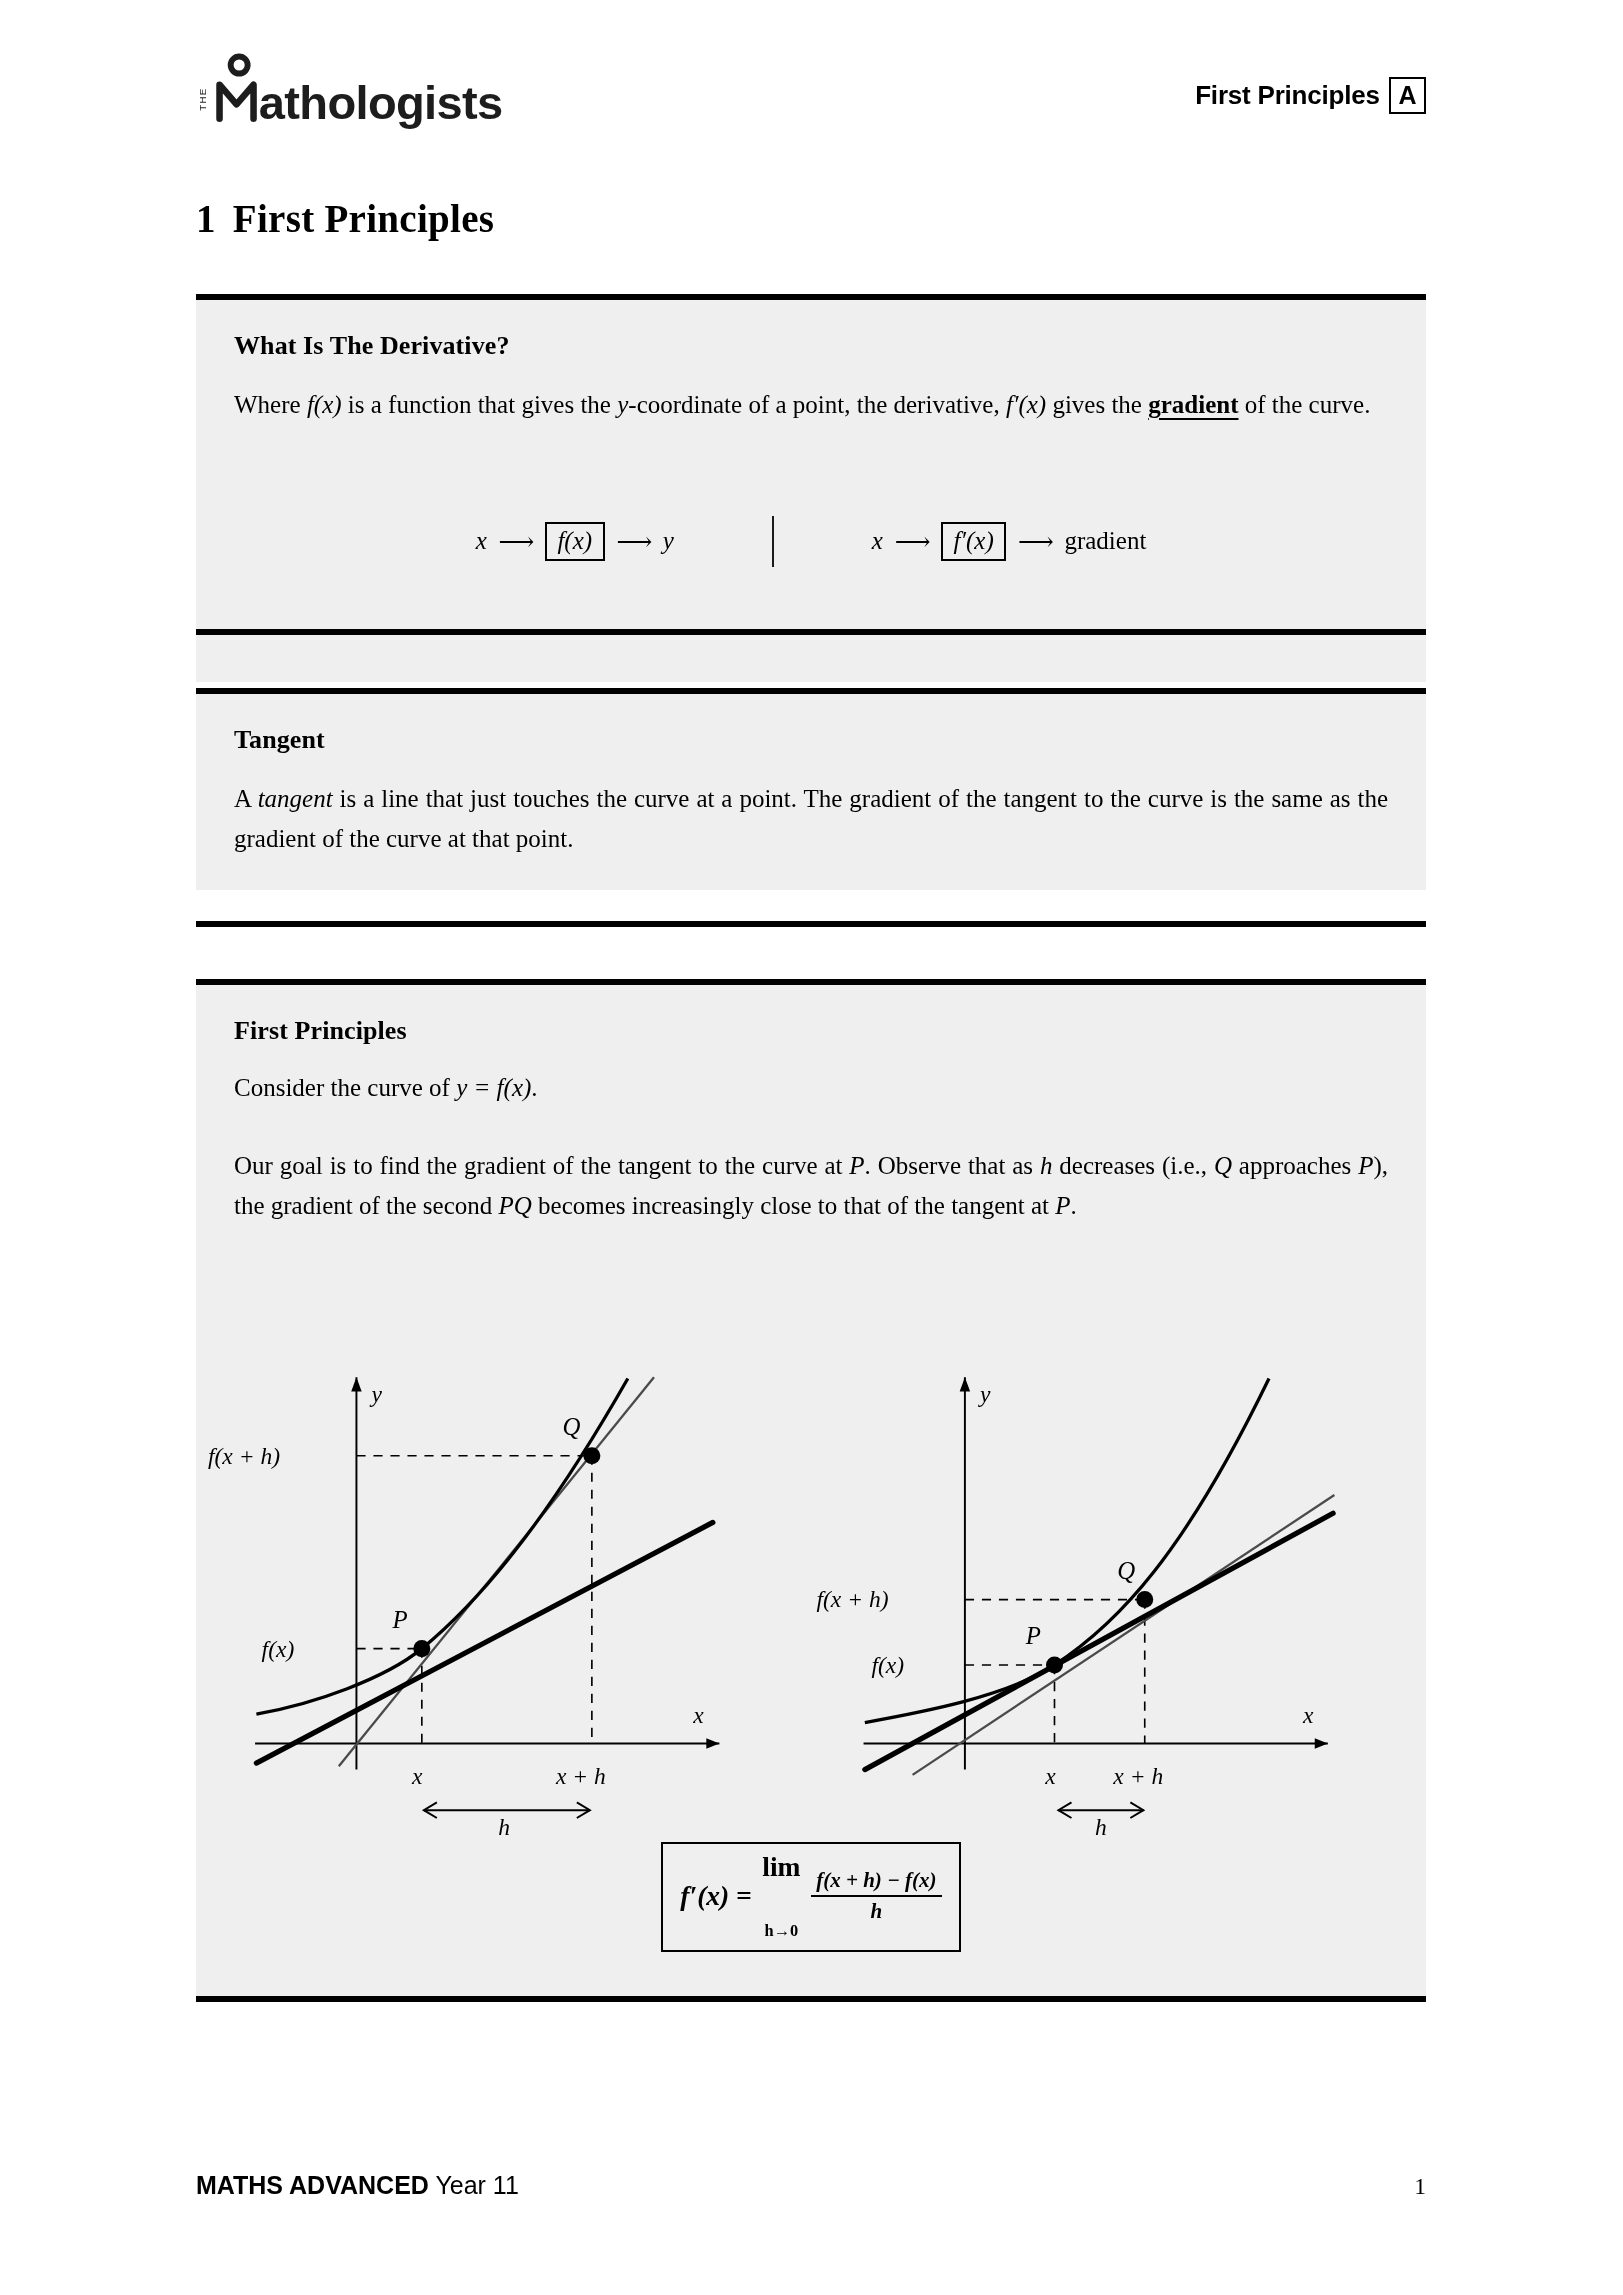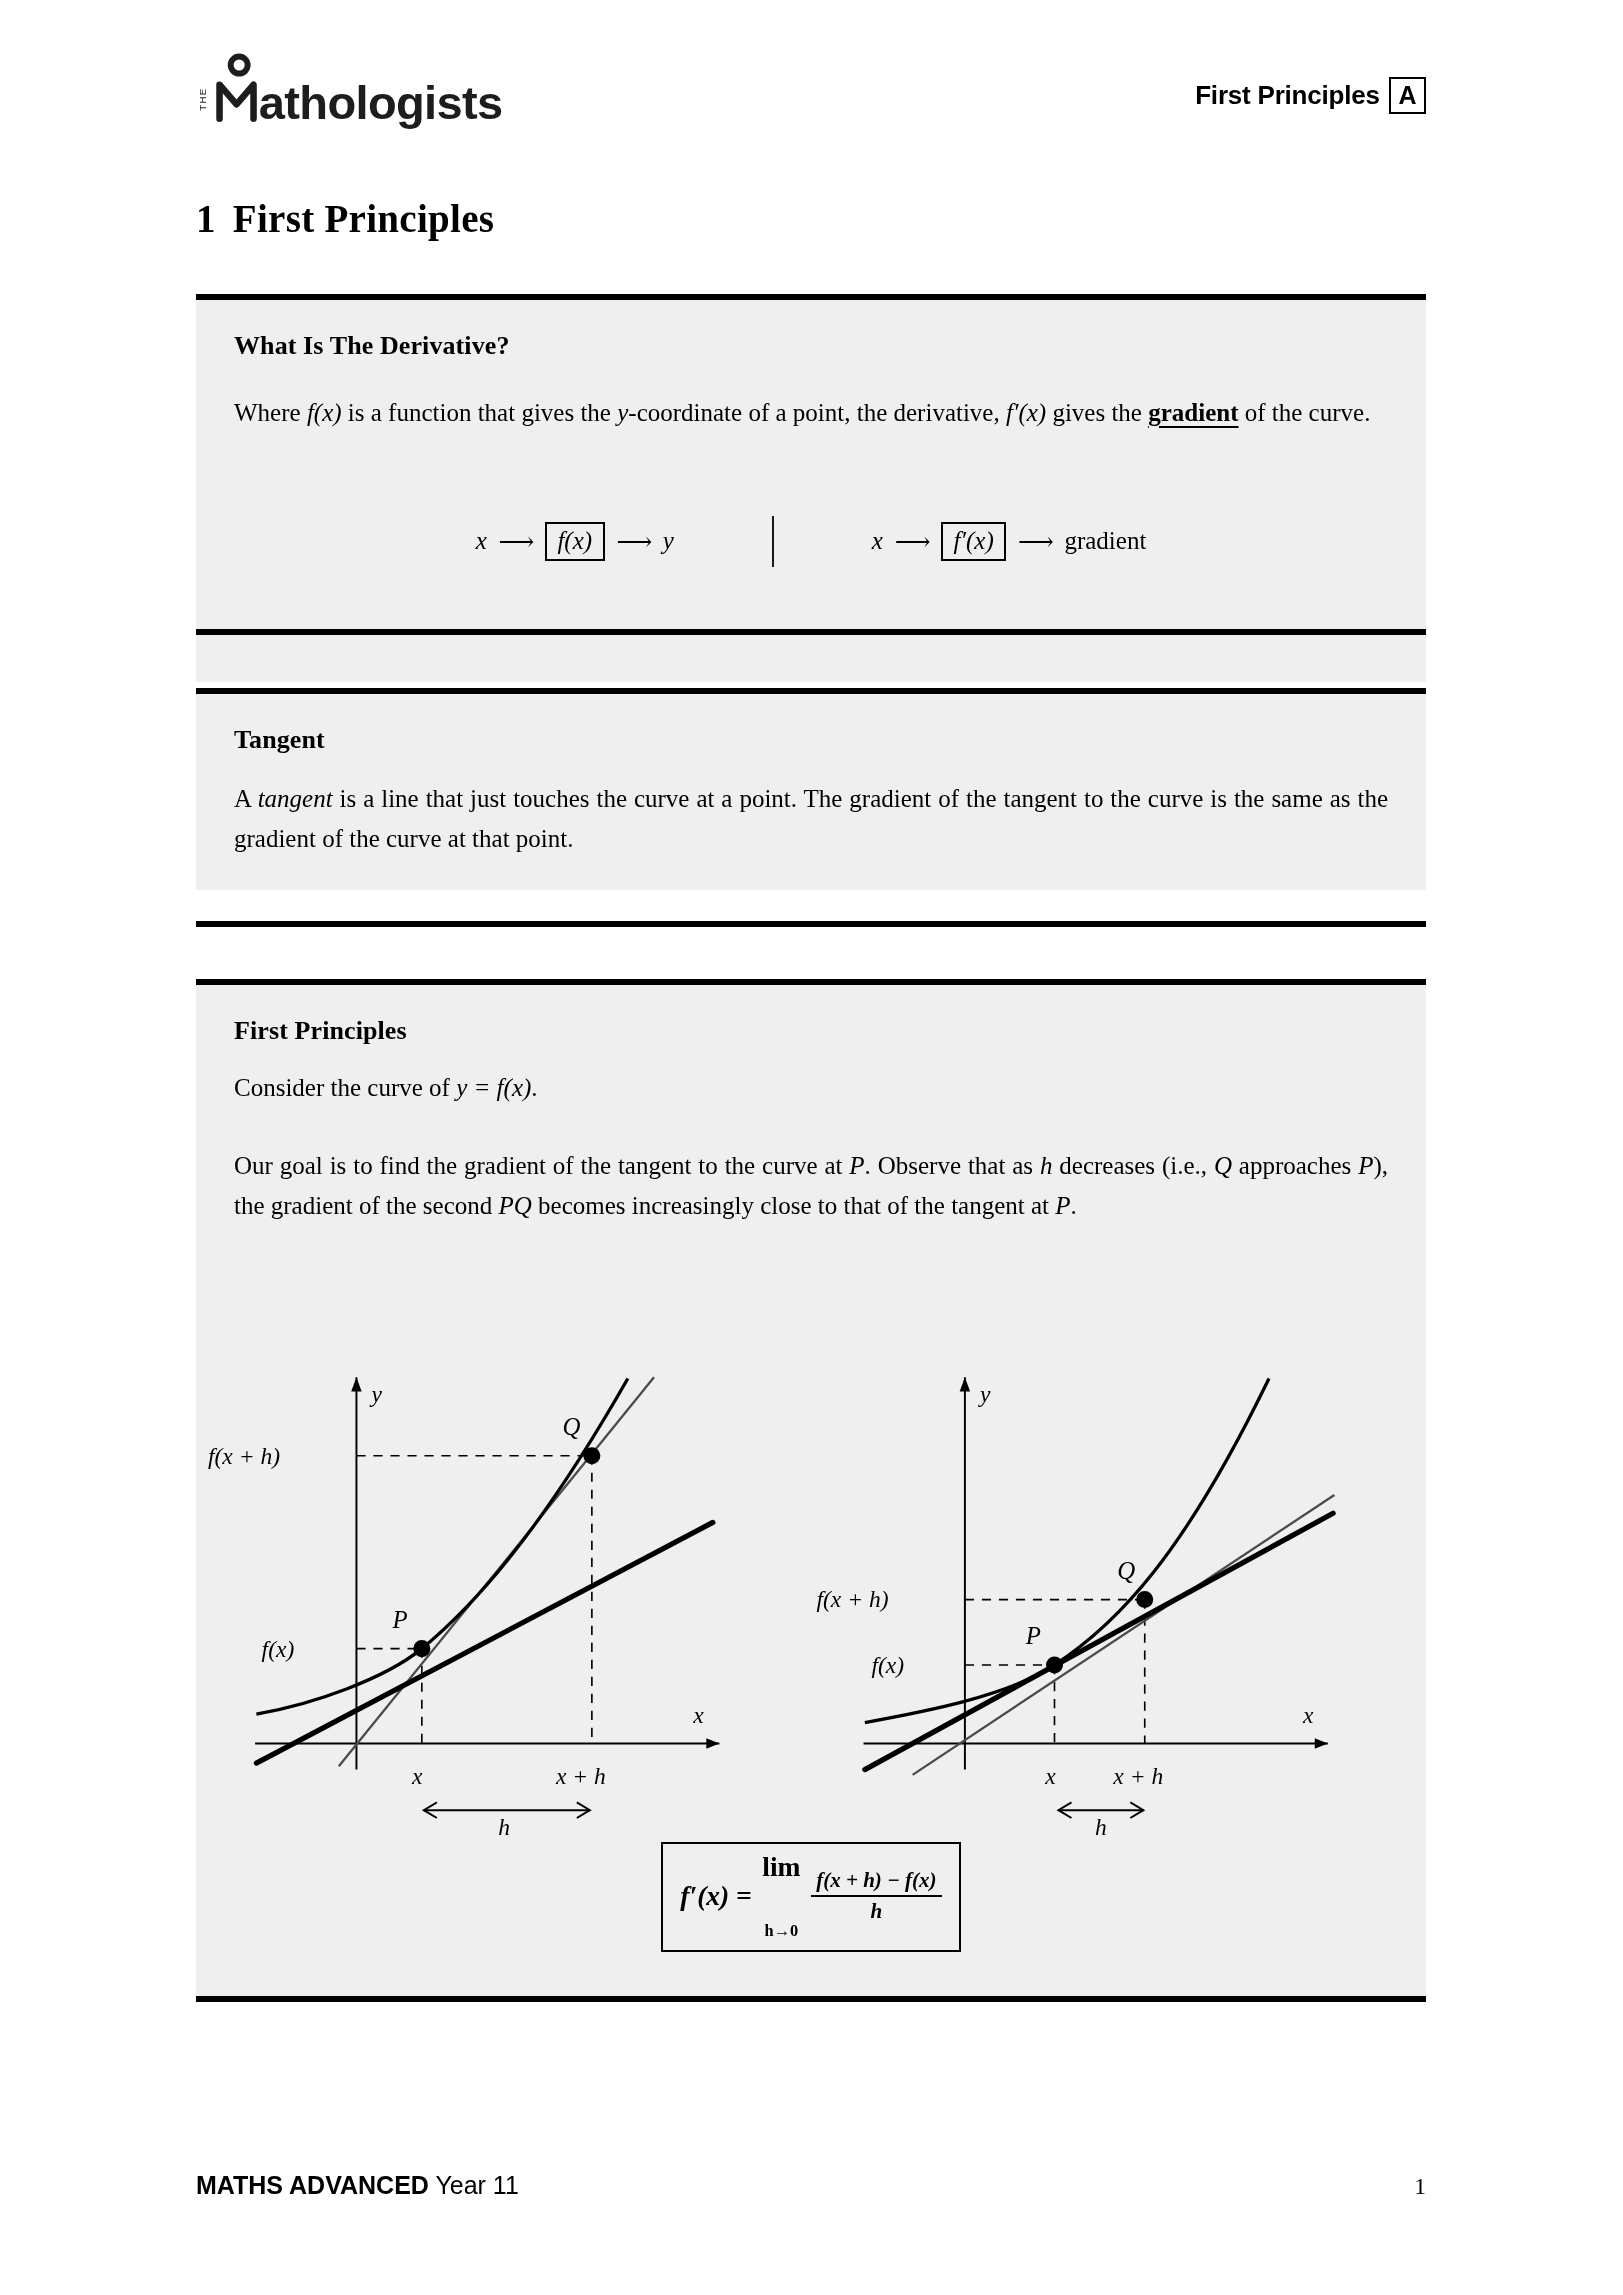--- a/index.html
+++ b/index.html
@@ -110,21 +110,21 @@
   </div>
 
   <div class="sec-title">
     <span class="num">1</span><span>First Principles</span>
   </div>
 
   <div class="rule" style="top:294px;"></div>
   <div class="box" style="top:300px; height:382px;">
     <div class="pad" style="padding-top:31px;">
       <div class="box-title">What Is The Derivative?</div>
-      <div class="box-body" style="margin-top:32px;">
+      <div class="box-body" style="margin-top:24px;">
         <span>Where </span><i class="m">f(x)</i><span> is a function that gives the </span><i class="m">y</i><span>-coordinate of a point, the derivative, </span><i class="m">f′(x)</i><span> gives the </span><span class="u-bold">gradient</span><span> of the curve.</span>
       </div>
     </div>
     <div class="flow-row" style="top:216px;">
       <div class="flow">
         <i class="m">x</i>
         <span class="arr">⟶</span>
         <span class="fbox"><i class="m">f(x)</i></span>
         <span class="arr">⟶</span>
         <i class="m">y</i>

